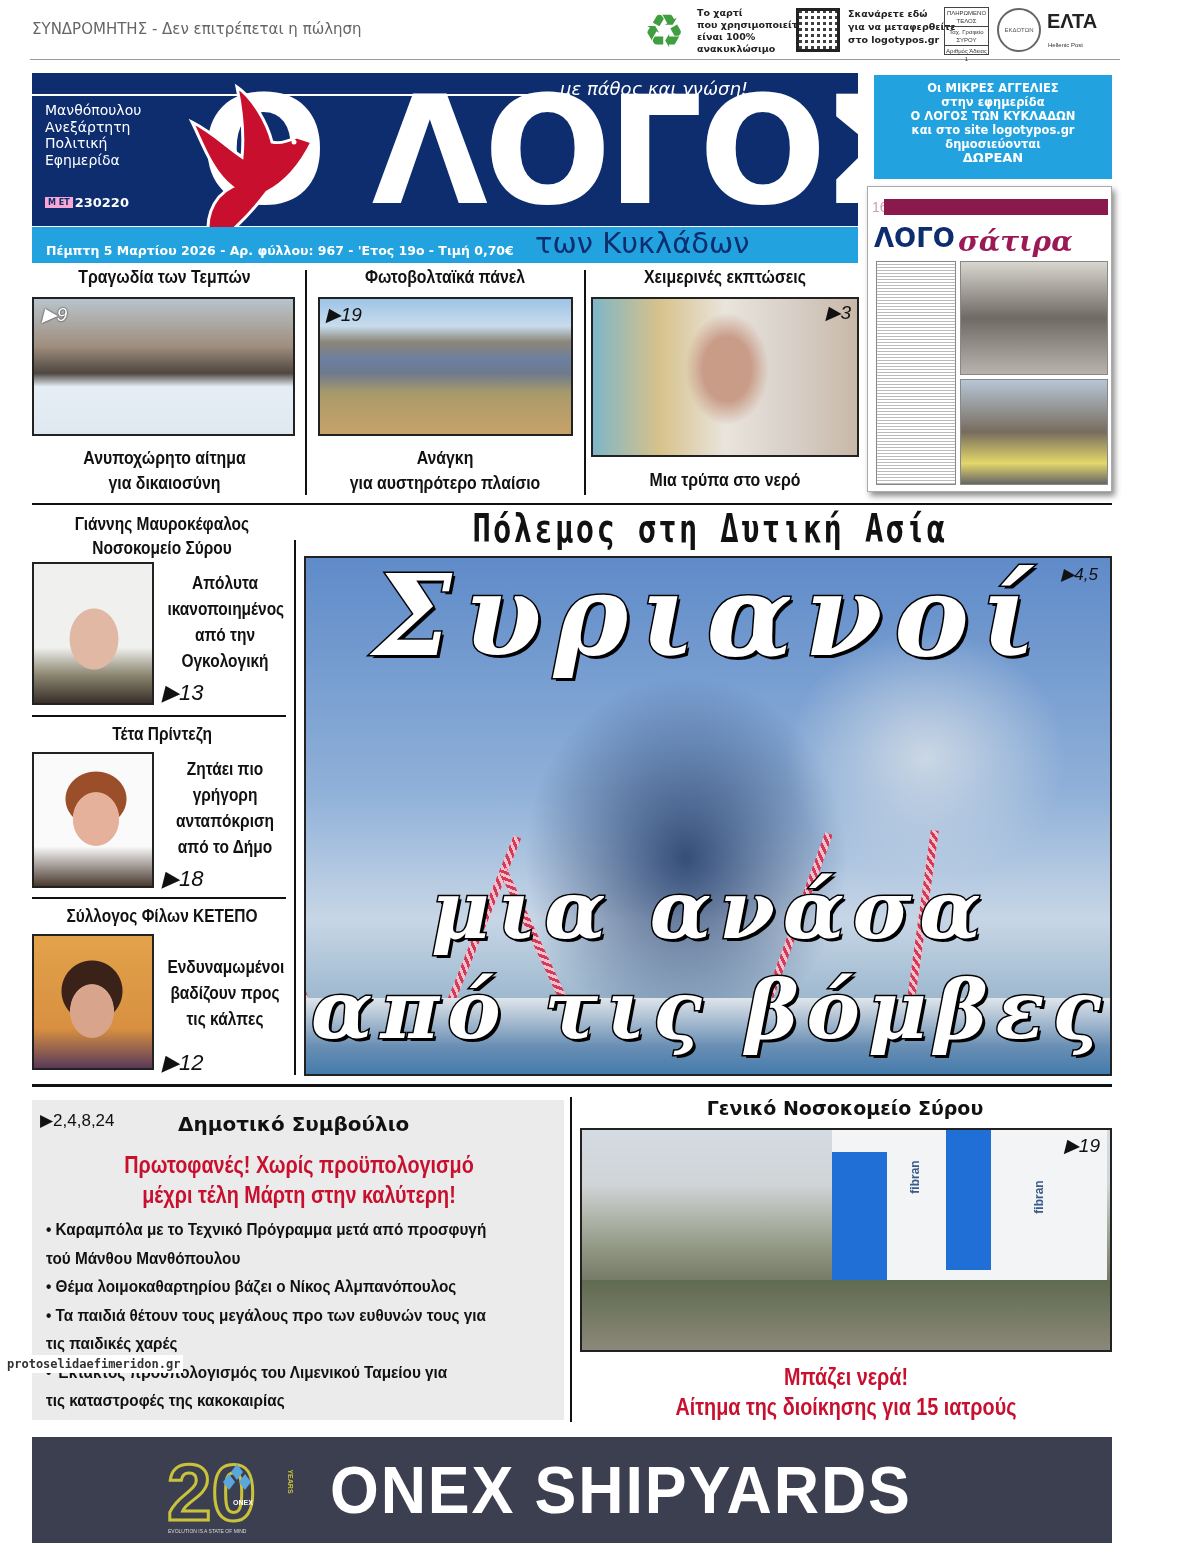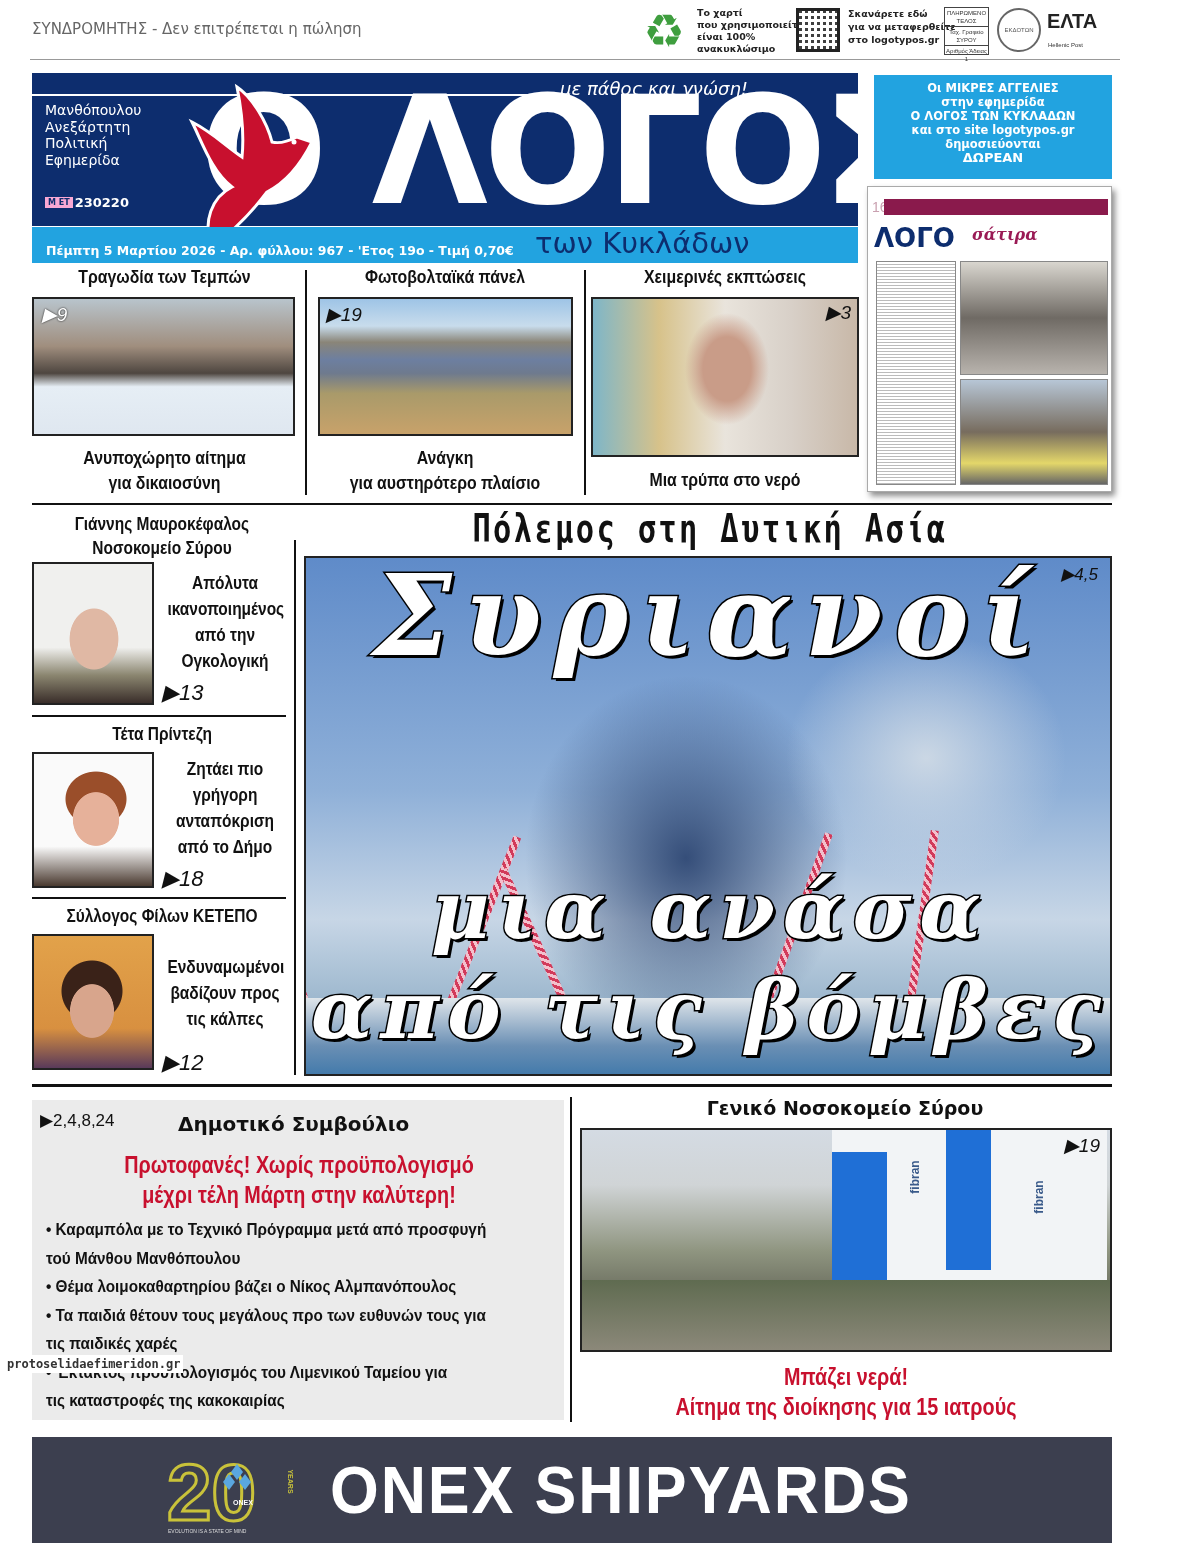--- a/index.html
+++ b/index.html
@@ -36,21 +36,21 @@
   .kyk { left: 535px; top: 226px; color: #0d2d6e; font-size: 29px; font-family: "DejaVu Sans", sans-serif; }
 
   
   .ad-box { left: 874px; top: 75px; width: 238px; height: 104px; background: #22a3e0; color: #fff; text-align: center; font-weight: bold; font-size: 11.5px; line-height: 14px; padding-top: 6px; font-family: "DejaVu Sans", sans-serif; }
 
   
   .satira { left: 867px; top: 186px; width: 245px; height: 306px; background: #fff; box-shadow: 3px 4px 6px rgba(0,0,0,0.45); border: 1px solid #aaa; }
   .sat-bar { position: absolute; left: 16px; top: 12px; width: 224px; height: 16px; background: #8a1a4c; }
   .sat-num { position: absolute; left: 4px; top: 12px; font-size: 14px; color: #c9a0b0; }
   .sat-logo { position: absolute; left: 6px; top: 36px; font-size: 26px; font-weight: bold; color: #0d2d6e; font-family: "DejaVu Sans", sans-serif; }
-  .sat-title { position: absolute; left: 90px; top: 38px; font-size: 16px; font-weight: bold; color: #9a1a55; font-style: italic; font-family: "DejaVu Serif", serif; margin-left: 14px; }
+  .sat-title { position: absolute; left: 90px; top: 38px; font-size: 28px; font-weight: bold; color: #9a1a55; font-style: italic; font-family: "DejaVu Serif", serif; }
   .sat-col { position: absolute; left: 8px; top: 74px; width: 80px; height: 224px; border: 1px solid #888; background: repeating-linear-gradient(180deg, #fff 0 2px, #bbb 2px 3px); }
   .sat-img1 { position: absolute; left: 92px; top: 74px; width: 148px; height: 114px; border: 1px solid #888; background: linear-gradient(180deg, #d9d6cf, #6f6a64 50%, #b8b3ad); }
   .sat-img2 { position: absolute; left: 92px; top: 192px; width: 148px; height: 106px; border: 1px solid #888; background: linear-gradient(180deg, #b7c6d6, #776c5e 50%, #e4d76a 80%, #666); }
 
   
   .rule { background: #111; }
   .story-title { font-weight: bold; font-size: 18px; text-align: center; color: #111; font-family: "Liberation Sans", sans-serif; transform: scaleX(0.88); }
   .photo { border: 2px solid #222; }
   .arrow { color: #fff; font-style: italic; font-size: 19px; text-shadow: 0 0 2px #000; }
   .arrow.dark { color: #111; text-shadow: none; }

